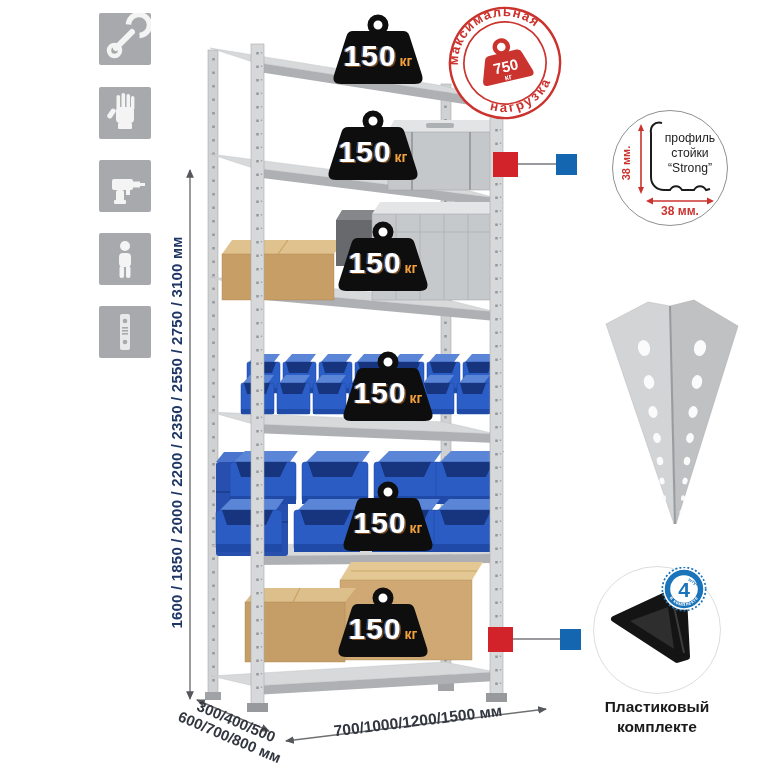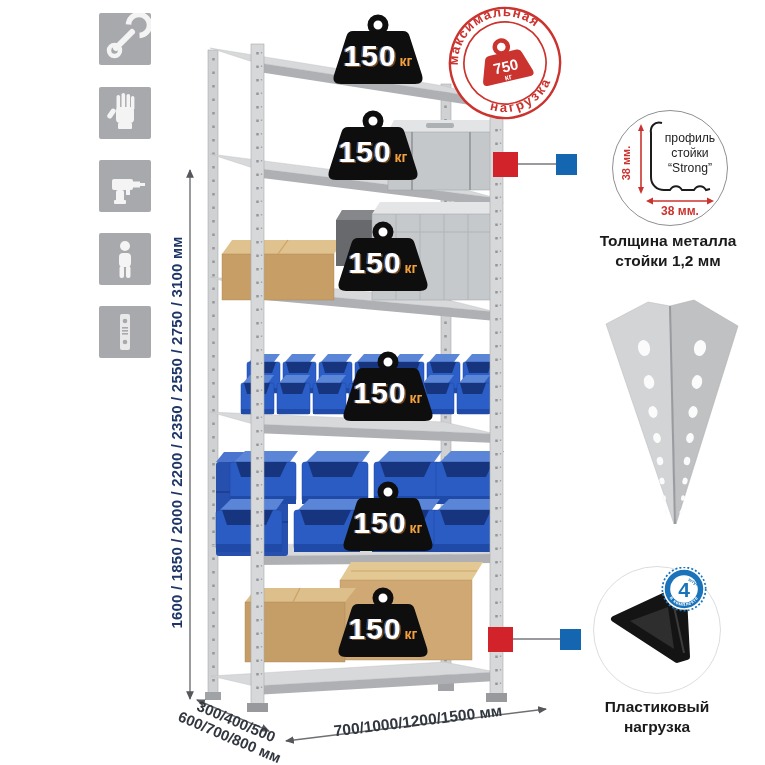--- a/index.html
+++ b/index.html
@@ -331,22 +331,20 @@
       <text x="17" y="52" transform="rotate(-90 17 52)" text-anchor="middle" font-size="11" font-weight="bold" fill="#cb332e">38 мм.</text>
       <line x1="39" y1="90" x2="95" y2="90" stroke="#cb332e" stroke-width="1.6"></line>
       <polygon points="33,90 40,86.5 40,93.5" fill="#cb332e"></polygon>
       <polygon points="101,90 94,86.5 94,93.5" fill="#cb332e"></polygon>
       <text x="67" y="104" text-anchor="middle" font-size="12" font-weight="bold" fill="#cb332e">38 мм.</text>
       <text x="77" y="31" text-anchor="middle" font-size="12.2" fill="#222">профиль</text>
       <text x="77" y="46" text-anchor="middle" font-size="12.2" fill="#222">стойки</text>
       <text x="77" y="61" text-anchor="middle" font-size="12.2" fill="#222">“Strong”</text>
     </svg>
   </div>
-  <div class="cap abs" style="left:578px;top:231px;width:180px">Толщина металла
-стойки 1,2 мм</div>
 
   <div class="circle-detail abs" style="left:593px;top:566px;width:126px;height:126px;border:1.5px solid #dcdde0">
     <svg width="126" height="126" viewBox="0 0 126 126">
       <polygon points="20,52 76,26 90,30 93,90 83,93" fill="#141414" stroke="#141414" stroke-width="6" stroke-linejoin="round"></polygon>
       <polygon points="36,54 74,40 80,82" fill="#2e2e2e"></polygon>
       <line x1="78" y1="30" x2="90" y2="86" stroke="#3c3c3c" stroke-width="2"></line>
       <g>
         <circle cx="90" cy="22" r="21.5" fill="none" stroke="#1b74ba" stroke-width="2" stroke-dasharray="2 2"></circle>
         <circle cx="90" cy="22" r="20" fill="#1b74ba" stroke="#ffffff" stroke-width="1.5"></circle>
         <circle cx="90" cy="22" r="13.8" fill="#ffffff"></circle>
@@ -355,20 +353,20 @@
         <defs>
             <path id="kitRing" d="M74.1,27.5 A16.8,16.8 0 0 0 105.9,27.5"></path>
           </defs>
         <text font-size="4.8" font-weight="bold" fill="#ffffff" letter-spacing=".5">
           <textPath href="#kitRing" startOffset="50%" text-anchor="middle">в комплекте</textPath>
         </text>
       </g>
     </svg>
   </div>
   <div class="cap abs" style="left:582px;top:697px;width:150px">Пластиковый
-нагрузка</div>
+комплекте</div>
 
   <div class="vdim abs" style="left:-104px;top:424px">1600 / 1850 / 2000 / 2200 / 2350 / 2550 / 2750 / 3100 мм</div>
   <div class="dimlab abs" style="left:148px;top:712px;width:170px;font-size:15px;transform:rotate(23deg)">300/400/500
 600/700/800 мм</div>
   <div class="dimlab abs" style="left:288px;top:712px;width:260px;font-size:15.5px;transform:rotate(-7deg)">700/1000/1200/1500 мм</div>
 
 </div>
 
 </body></html>

